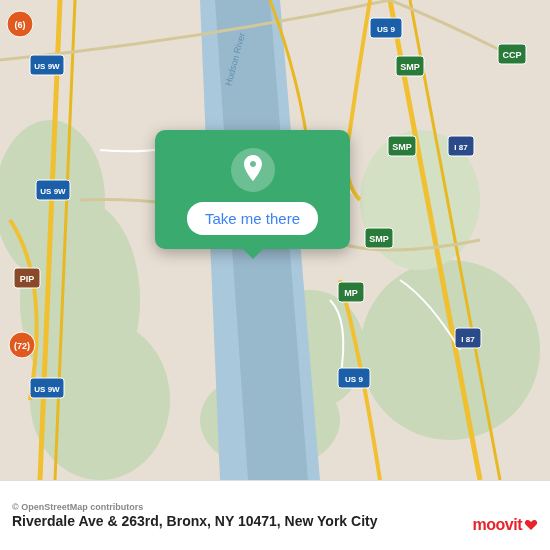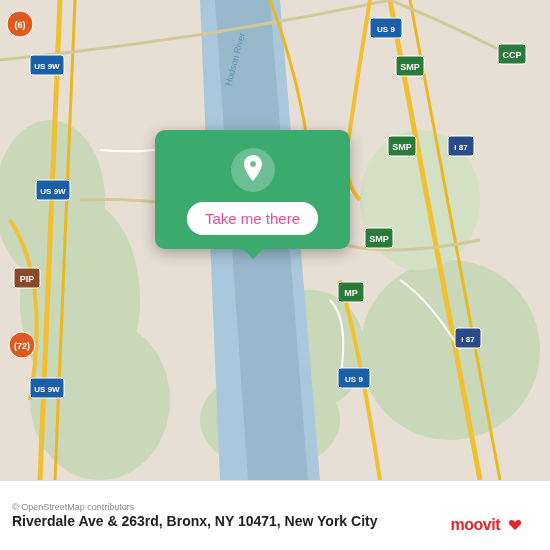--- a/index.html
+++ b/index.html
@@ -61,21 +61,21 @@
       border-radius: 50%;
       background: rgba(255,255,255,0.25);
       display: flex;
       align-items: center;
       justify-content: center;
       margin-bottom: 10px;
     }
 
     #take-me-there-btn {
       background: white;
-      color: #ec4899;
+      color: #3b82f6;
       border: none;
       border-radius: 16px;
       padding: 8px 18px;
       font-size: 15px;
       font-weight: 500;
       cursor: pointer;
       white-space: nowrap;
     }
 
     
@@ -87,35 +87,36 @@
       flex-direction: column;
       justify-content: center;
       padding: 6px 12px;
       border-top: 1px solid #ddd;
     }
 
     #osm-credit {
       font-size: 9px;
       color: #888;
       margin-bottom: 1px;
+      font-weight: bold;
     }
 
     #address-line {
       font-size: 14px;
       color: #222;
       font-weight: 700;
     }
 
     #moovit-logo {
       position: absolute;
       bottom: 16px;
-      right: 28px;
+      right: 12px;
       display: flex;
       align-items: center;
-      gap: 8px;
+      gap: 2px;
     }
 
     #moovit-text {
       font-size: 16px;
       font-weight: bold;
       color: #e8232a;
       letter-spacing: -0.5px;
     }
   </style>
 </head>

